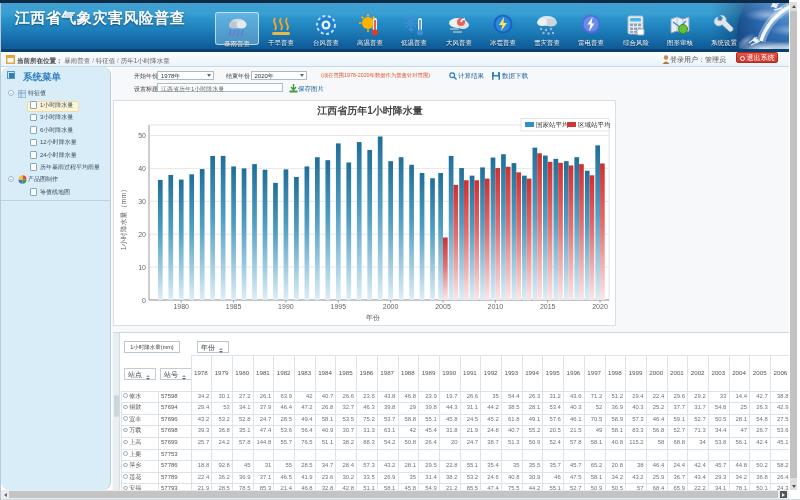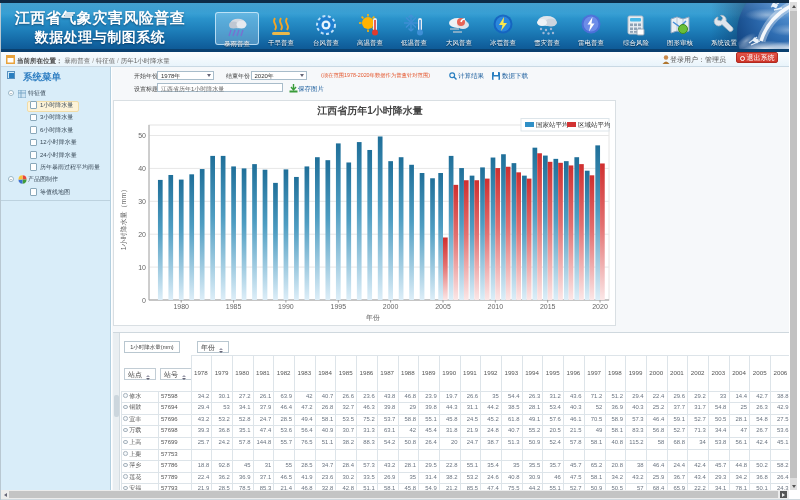--- a/index.html
+++ b/index.html
@@ -30,21 +30,21 @@
 #bc{left:1px;top:52px;width:787.5px;height:15px;
  background:linear-gradient(180deg,#fbfdfe,#e9f4fb);border-bottom:1px solid #c9d9e4;}
 #bc .txt{position:absolute;left:16px;top:4.5px;font-size:6.5px;color:#666;}
 #bc b{color:#444;}
 #bc .sep{color:#999;}
 #user{position:absolute;left:669px;top:3px;font-size:7px;color:#555;}
 #exitbtn{position:absolute;left:735px;top:0px;width:42px;height:11px;border-radius:2px;
  background:linear-gradient(180deg,#e25449,#cf3327);border:1px solid #b02a20;
  color:#fff;font-size:7px;text-align:center;line-height:10px;}
 
-#side{left:1px;top:67px;width:110px;height:423px;background:#d9edf9;border-right:1px solid #b3cfdf;}
+#side{left:1px;top:67px;width:110px;height:423px;background:#d9edf9;border-right:1px solid #b3cfdf;border-radius:8px;}
 #side .hd{position:absolute;left:22px;top:3.5px;font-size:9.5px;font-weight:bold;color:#2e7ec2;}
 #side .hdic{position:absolute;left:5.5px;top:3.5px;width:8px;height:8px;border:1px solid #5a92c0;background:#cfe9f8;}
 #side .hdic i{position:absolute;left:1px;top:1px;width:5px;height:5px;background:#2a7fc0;display:block;}
 .tnode{position:absolute;left:0;width:110px;height:12.4px;font-size:6px;color:#3a4a58;white-space:nowrap;}
 .tnode .tg{position:absolute;left:7px;top:2px;width:6px;height:6px;border:1px solid #9ab6c6;
  border-radius:50%;background:#fff;color:#567;font-size:6px;line-height:5px;text-align:center;}
 .tnode .txt{position:absolute;top:1px;}
 .leafic{position:absolute;width:6.5px;height:7.5px;background:#fff;border:1px solid #8aa8ba;border-radius:1px;}
 
 #main{left:112px;top:67px;width:677px;height:423px;background:#f6f8fa;}
@@ -128,21 +128,20 @@
  <path d="M90 4 l8 -4"></path>
           <path d="M93 7 l8 -2"></path>
  <path d="M76 34 l-8 6"></path>
           <path d="M79 38 l-9 4"></path>
 </g>
 <rect x="91" y="0" width="5.5" height="4" fill="#e8f2fa" transform="rotate(28 93 2)"></rect>
 <rect x="72" y="35" width="5.5" height="4" fill="#e8f2fa" transform="rotate(28 74 37)"></rect>
 </svg>
 
 <div class="ab t1">江西省气象灾害风险普查</div>
-<div class="ab t2">数据处理与制图系统</div>
 <div class="mico cur" style="left:214.0px">
         <svg width="22" height="24" viewBox="0 0 22 24">
           <ellipse cx="11" cy="8.5" rx="7.5" ry="4.8" fill="#d4dae2"></ellipse>
           <ellipse cx="6.5" cy="10" rx="4.5" ry="3.6" fill="#bfc7d2"></ellipse>
           <ellipse cx="14.5" cy="9.5" rx="5" ry="4" fill="#e6eaef"></ellipse>
           <g stroke="#7a6fd0" stroke-width="1.3">
             <path d="M4 15 l-2 6"></path>
             <path d="M8 15 l-2 6"></path>
             <path d="M12 15 l-2 6"></path>
             <path d="M16 15 l-2 6"></path>

